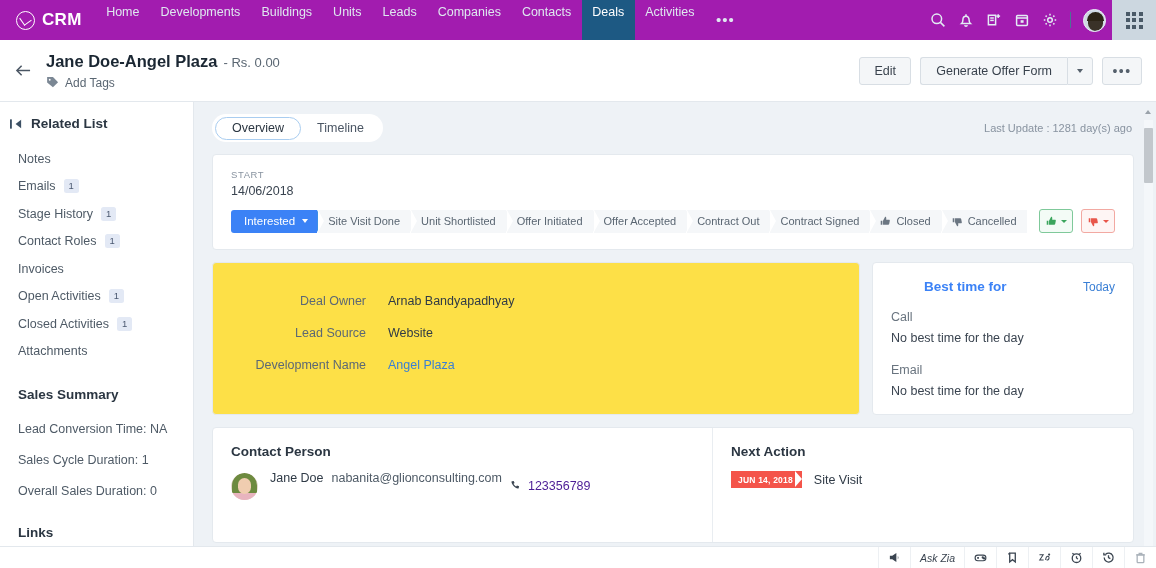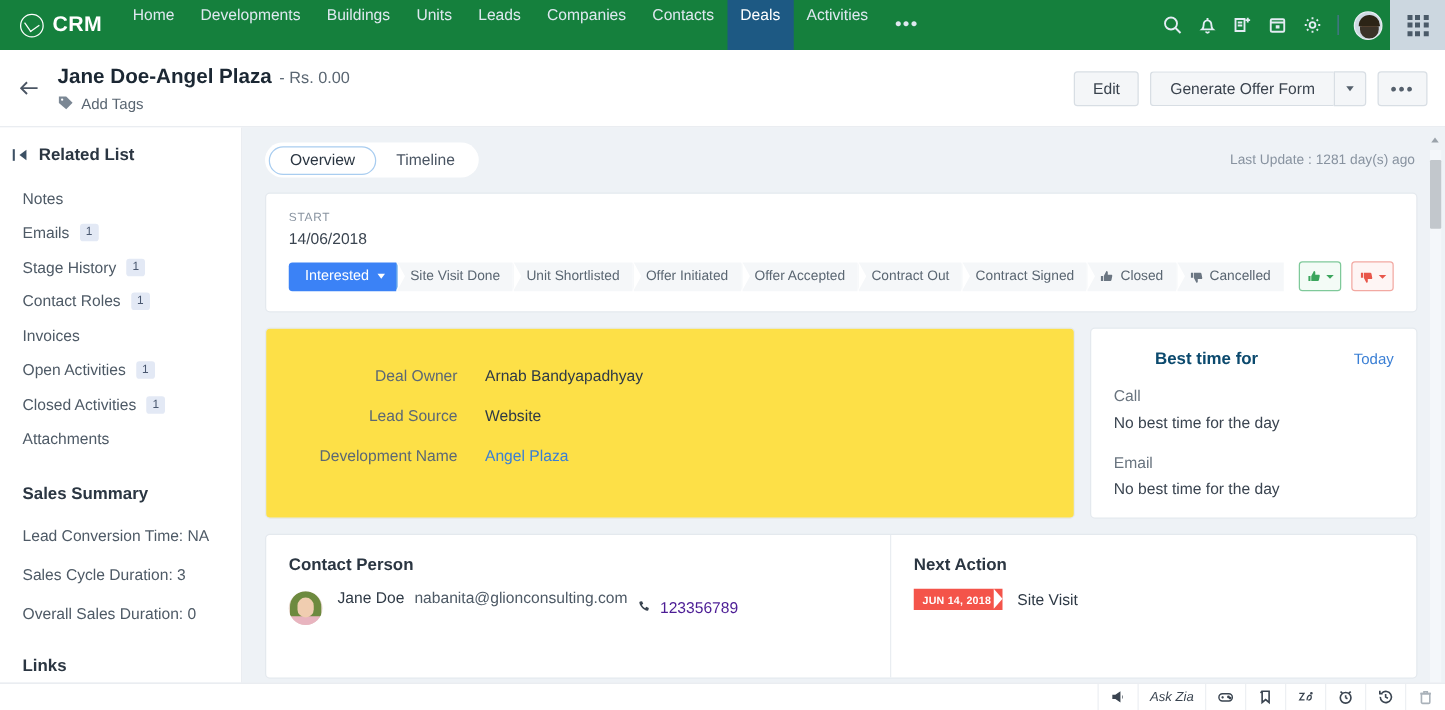--- a/index.html
+++ b/index.html
@@ -6,21 +6,21 @@
   html, body {
     width: 1156px; height: 568px;
     font-family: "Liberation Sans", sans-serif;
     background: #ffffff;
     overflow: hidden;
   }
   body { position: relative; }
 
   
   .topnav {
-    height: 40px; background: #15803d;
+    height: 40px; background: #a21caf;
     display: flex; align-items: center;
     position: relative;
   }
   .brand { display: flex; align-items: center; gap: 7px; padding: 0 14px 0 16px; }
   .brand-logo {
     width: 19px; height: 19px; border-radius: 50%;
     border: 1.6px solid #ffffff; position: relative;
   }
   .brand-logo::after {
     content: ""; position: absolute; left: 4px; top: 3.5px;
@@ -194,21 +194,21 @@
     font-size: 12.5px; color: #5c6874;
   }
   .field-value { font-size: 12.5px; color: #2f3a46; }
   .field-value.link { color: #3a7fd5; cursor: pointer; }
 
   .mid-right {
     width: 262px; background: #fff; border: 1px solid #e4e9ee; border-radius: 4px;
     padding: 16px 18px;
   }
   .bt-head { display: flex; justify-content: space-between; align-items: baseline; margin-bottom: 16px; }
-  .bt-title { font-size: 13.5px; font-weight: bold; color: #0c4a6e; padding-left: 33px; }
+  .bt-title { font-size: 13.5px; font-weight: bold; color: #3b82f6; padding-left: 33px; }
   .bt-today { font-size: 12px; color: #3a7fd5; cursor: pointer; }
   .bt-sub { font-size: 12.5px; color: #69747f; margin-bottom: 7px; }
   .bt-val { font-size: 12.5px; color: #3a4450; margin-bottom: 18px; }
   .bt-val.last { margin-bottom: 0; }
 
   
   .bottom-row {
     display: flex; margin: 0 22px 0 18px; background: #fff;
     border: 1px solid #e4e9ee; border-radius: 4px; min-height: 116px;
   }
@@ -416,21 +416,21 @@
     <div class="side-item">
       <span class="side-label">Closed Activities</span>
       <span class="badge">1</span>
     </div>
     <div class="side-item">
       <span class="side-label">Attachments</span>
     </div>
 
     <div class="side-group-title">Sales Summary</div>
     <div class="side-stat">Lead Conversion Time: NA</div>
-    <div class="side-stat">Sales Cycle Duration: 3</div>
+    <div class="side-stat">Sales Cycle Duration: 1</div>
     <div class="side-stat">Overall Sales Duration: 0</div>
     <div class="side-group-title clipped">Links</div>
   </div>
 
   <div class="main">
 
     <div class="tabs-row">
       <div class="tabs">
         <div class="tab active">Overview</div>
         <div class="tab">Timeline</div>

